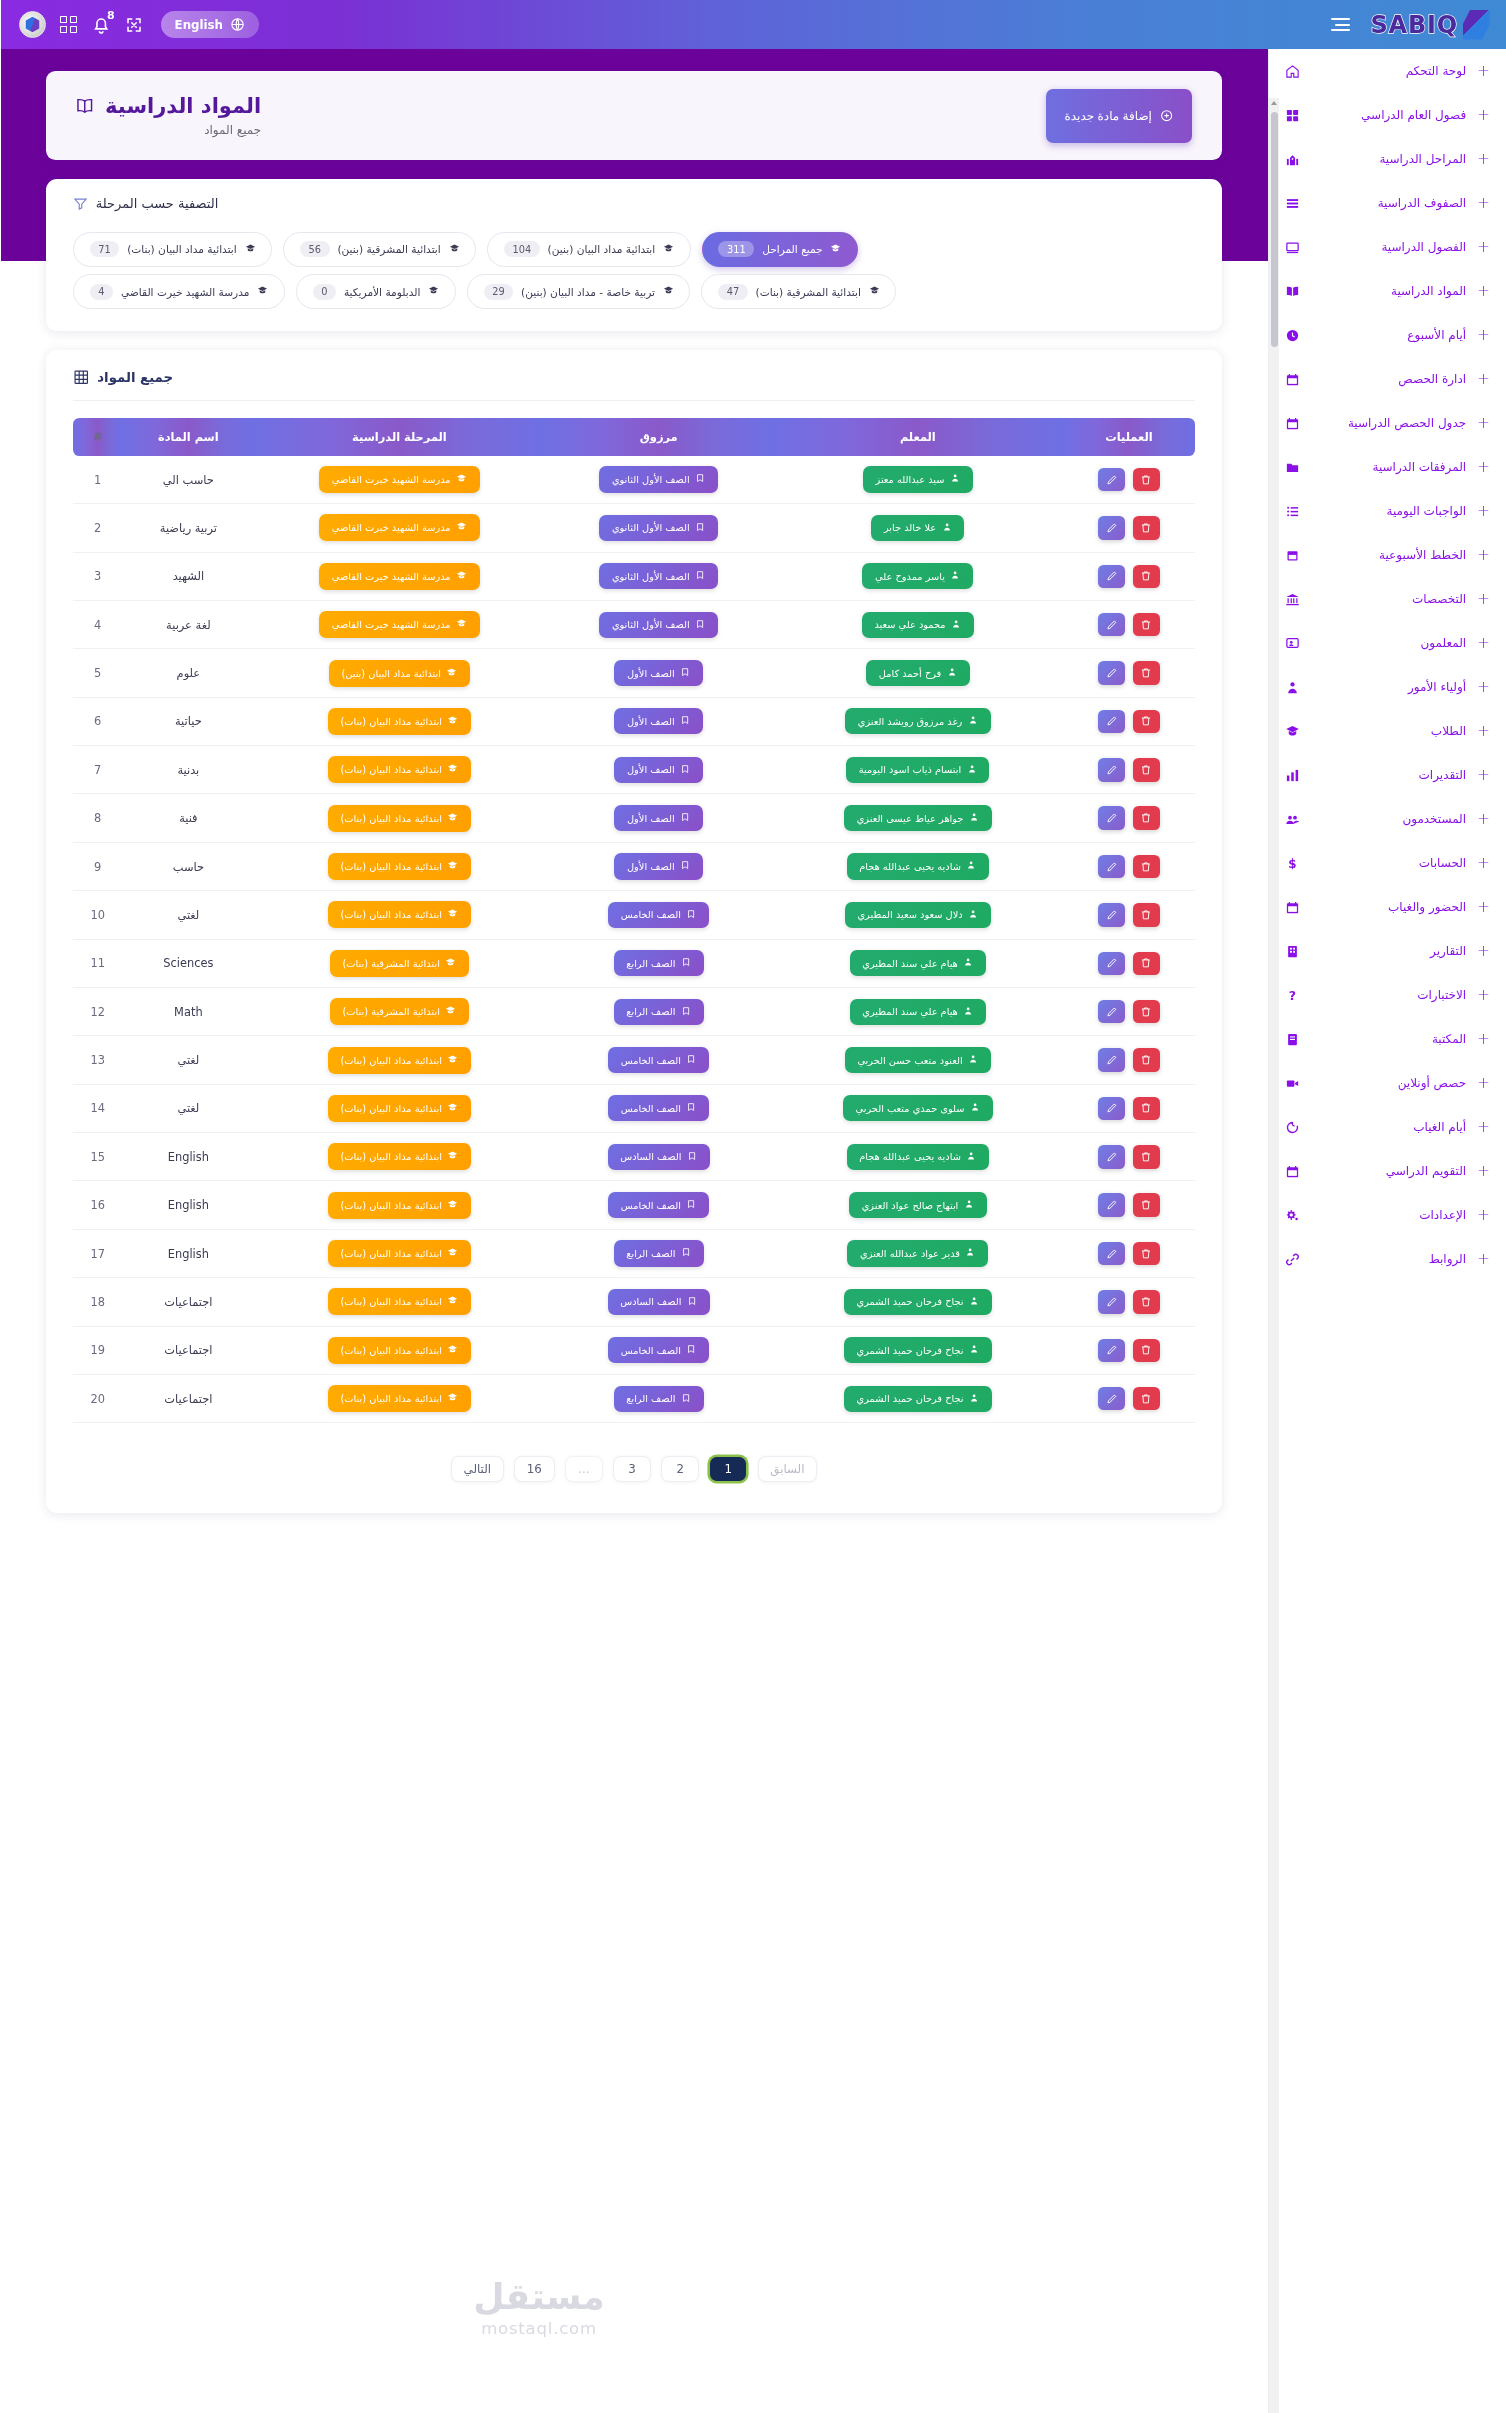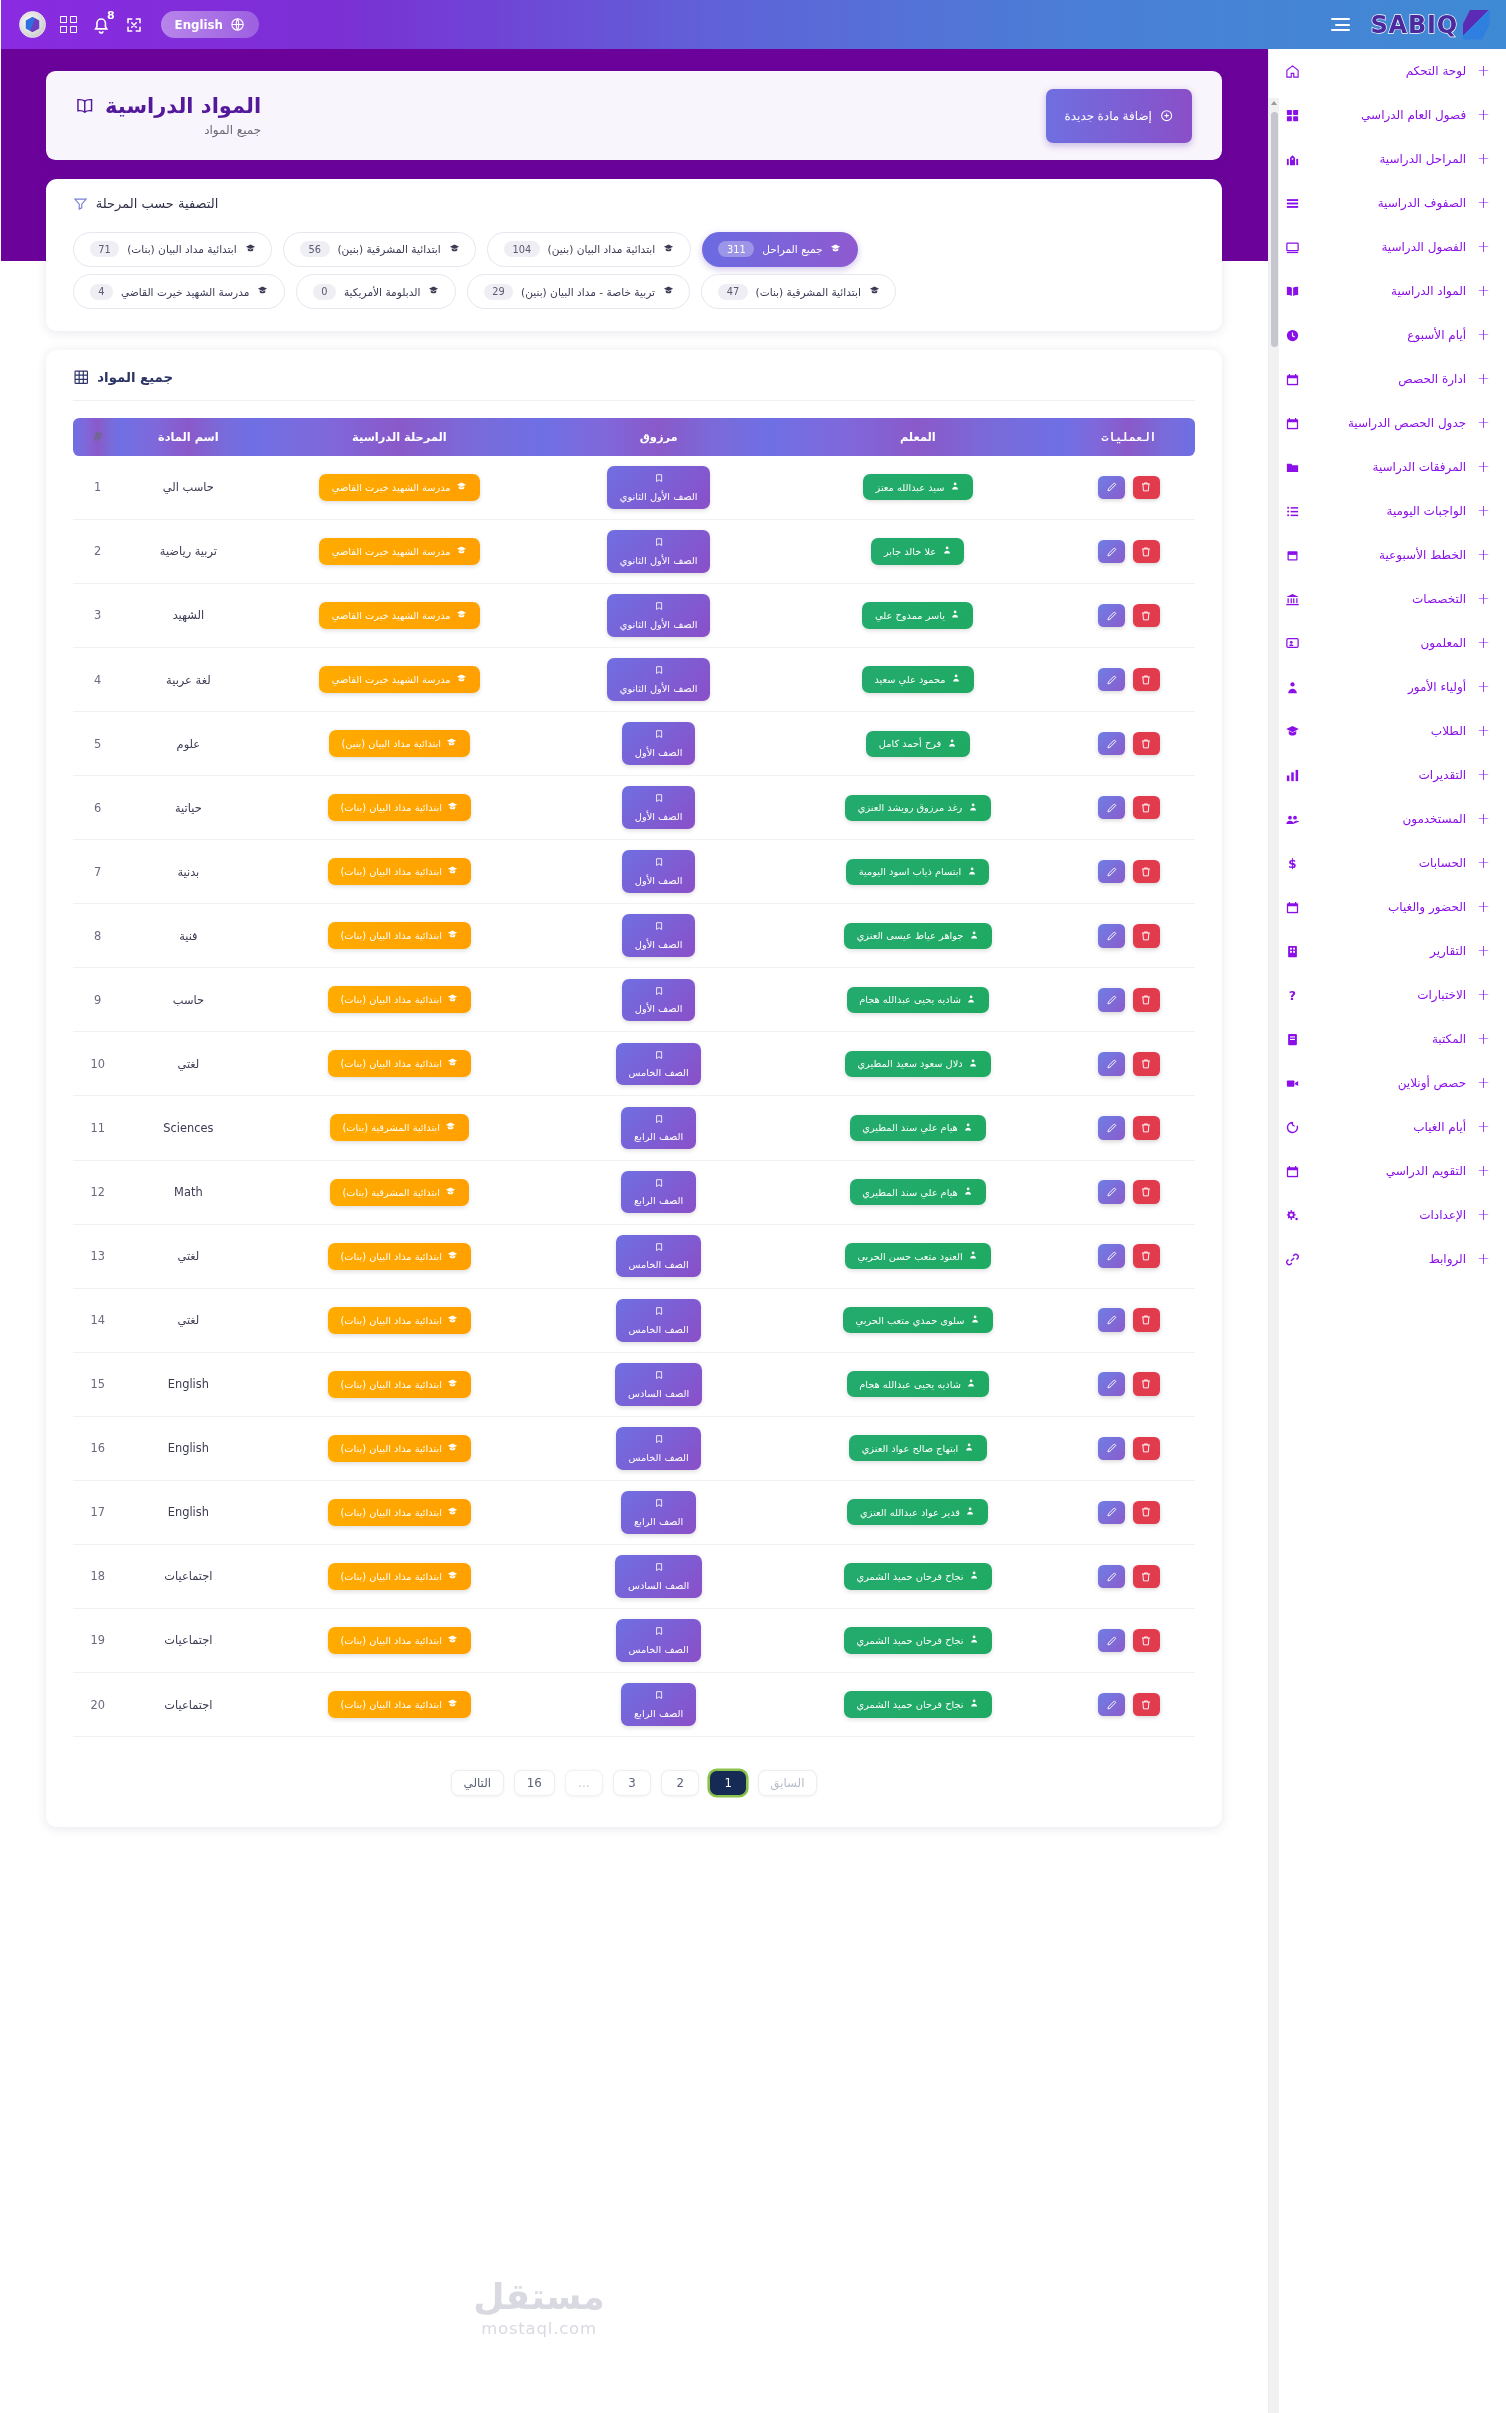--- a/index.html
+++ b/index.html
@@ -156,29 +156,29 @@
   thead th:last-child  { border-radius: 6.3px 0 0 6.3px; }
   tbody td {
     padding: 10.2px 6.3px; text-align:center; font-size: 11.4px; color:#3a3a52;
     border-bottom: 0.8px solid #f0f0f5; vertical-align: middle;
   }
   .col-num { width: 44px; color:#6a6a80; }
   .col-name { width: 118px; }
   .col-stage { width: 259px; }
   .col-class { width: 204px; }
   .col-teacher { width: 259px; }
-  .col-ops { width: 118px; font-family: Liberation Mono, monospace; }
+  .col-ops { width: 118px; }
 
   .badge {
     display:inline-flex; align-items:center; gap:5.5px; direction:rtl;
     border-radius: 7px; color:#fff; font-size: 9.8px; padding: 7px 12.6px;
     white-space:nowrap; box-shadow: 0 1.6px 4.7px rgba(0,0,0,.12);
   }
   .badge-stage   { background: linear-gradient(90deg,#ffab00 0%, #ffa000 100%); }
-  .badge-class   { background: linear-gradient(135deg,#6f6fe2 0%, #8a4fc8 100%); flex-direction: column; }
+  .badge-class   { background: linear-gradient(135deg,#6f6fe2 0%, #8a4fc8 100%); }
   .badge-teacher { background: linear-gradient(135deg,#23ab6e 0%, #1faa62 100%); }
 
   .ops { display:flex; gap: 7.8px; justify-content:center; }
   .op-btn {
     width: 27px; height: 23.5px; border-radius: 5.5px; border:0; cursor:pointer;
     display:flex; align-items:center; justify-content:center; color:#fff;
     box-shadow: 0 1.6px 4.7px rgba(0,0,0,.16);
   }
   .op-del  { background:#e23b4e; }
   .op-edit { background: linear-gradient(135deg,#6f7ee6 0%, #8a5ccb 100%); }

